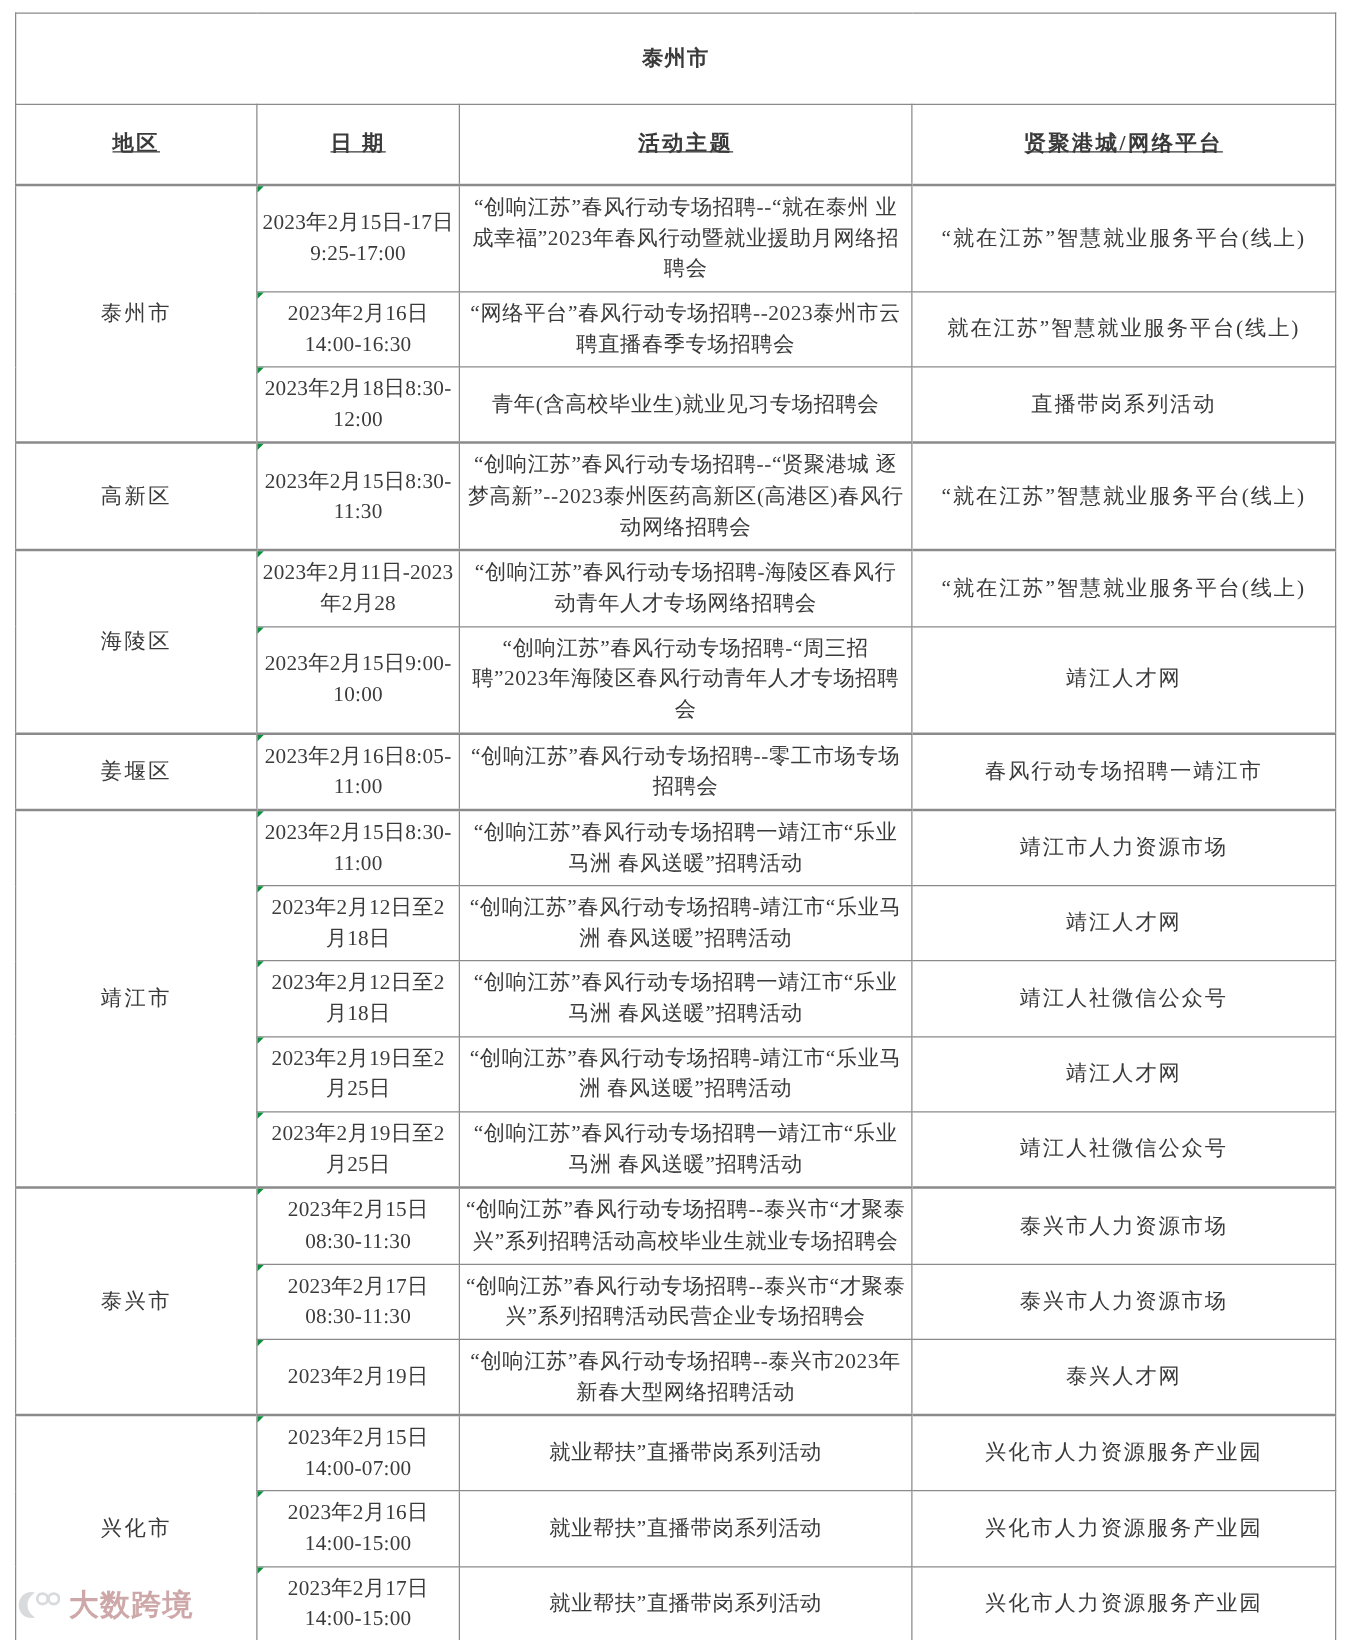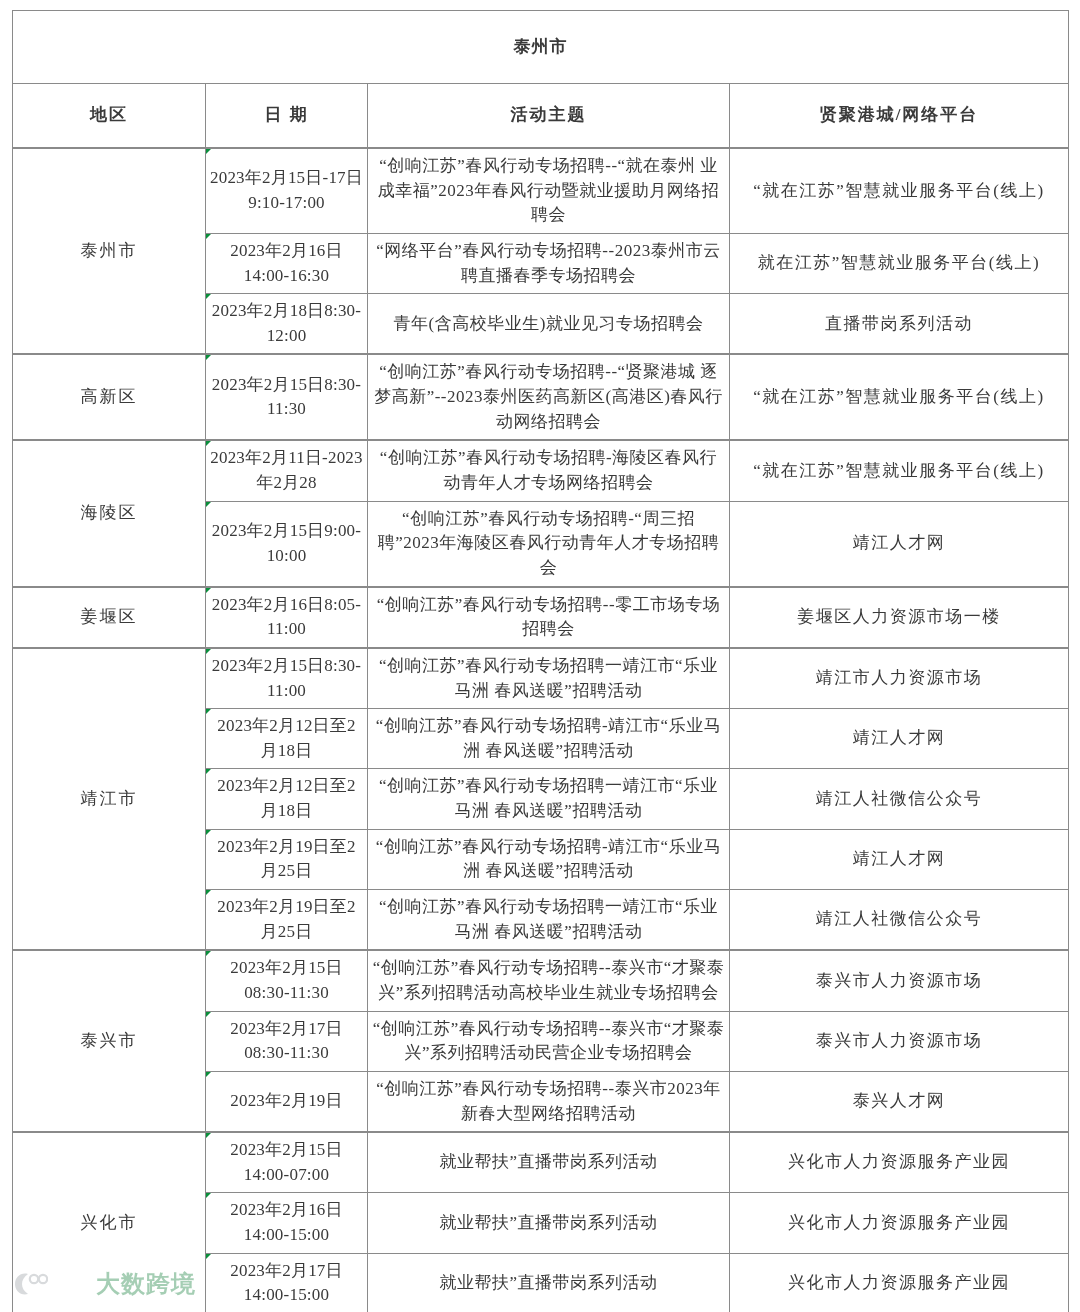--- a/index.html
+++ b/index.html
@@ -62,20 +62,21 @@
   
   td.head-cell {
     height: 53px;
     font-weight: bold;
     font-size: 19px;
     color: #111111;
     letter-spacing: 2px;
     border-top: 2px solid #8a8a8a;
     border-bottom: 2px solid #8a8a8a;
     font-family: "Liberation Sans", "DejaVu Sans", sans-serif;
+    text-decoration: underline;
   }
 
   
   td.region-cell {
     font-size: 18px;
     letter-spacing: 2px;
     color: #3a3a3a;
     border-top: 2px solid #8a8a8a;
     border-bottom: 2px solid #8a8a8a;
   }
@@ -115,23 +116,22 @@
   }
   .wm-logo {
     width: 34px;
     height: 28px;
     position: relative;
   }
   .wm-text {
     font-family: Liberation Serif, serif;
     font-size: 24px;
     font-weight: bold;
-    color: #15803d;
+    color: #7f1d1d;
     letter-spacing: 1px;
-    margin-left: 41px;
   }
 </style>
 </head>
 <body>
 
 <div class="sheet">
   <table class="grid">
     <colgroup>
       <col class="c-region">
       <col class="c-date">
@@ -143,21 +143,21 @@
         <td class="title-cell" colspan="4">泰州市</td>
       </tr>
       <tr>
         <td class="head-cell">地区</td>
         <td class="head-cell">日 期</td>
         <td class="head-cell">活动主题</td>
         <td class="head-cell">贤聚港城/网络平台</td>
       </tr>
     <tr class="group-start">
           <td class="region-cell" rowspan="3">泰州市</td>
-          <td class="date-cell cmark">2023年2月15日-17日9:10-17:00</td>
+          <td class="date-cell cmark">2023年2月15日-17日9:25-17:00</td>
           <td class="theme-cell">“创响江苏”春风行动专场招聘--“就在泰州 业成幸福”2023年春风行动暨就业援助月网络招聘会</td>
           <td class="place-cell">“就在江苏”智慧就业服务平台(线上)</td>
         </tr>
         <tr>
           <td class="date-cell cmark">2023年2月16日14:00-16:30</td>
           <td class="theme-cell">“网络平台”春风行动专场招聘--2023泰州市云聘直播春季专场招聘会</td>
           <td class="place-cell">就在江苏”智慧就业服务平台(线上)</td>
         </tr>
         <tr class="group-end">
           <td class="date-cell cmark">2023年2月18日8:30-12:00</td>
@@ -178,21 +178,21 @@
         </tr>
         <tr class="group-end">
           <td class="date-cell cmark">2023年2月15日9:00-10:00</td>
           <td class="theme-cell">“创响江苏”春风行动专场招聘-“周三招聘”2023年海陵区春风行动青年人才专场招聘会</td>
           <td class="place-cell">靖江人才网</td>
         </tr>
         <tr class="group-start group-end">
           <td class="region-cell" rowspan="1">姜堰区</td>
           <td class="date-cell cmark">2023年2月16日8:05-11:00</td>
           <td class="theme-cell">“创响江苏”春风行动专场招聘--零工市场专场招聘会</td>
-          <td class="place-cell">姜堰区人力资源市场一楼</td>
+          <td class="place-cell">春风行动专场招聘一靖江市</td>
         </tr>
         <tr class="group-start">
           <td class="region-cell" rowspan="5">靖江市</td>
           <td class="date-cell cmark">2023年2月15日8:30-11:00</td>
           <td class="theme-cell">“创响江苏”春风行动专场招聘一靖江市“乐业马洲 春风送暖”招聘活动</td>
           <td class="place-cell">靖江市人力资源市场</td>
         </tr>
         <tr>
           <td class="date-cell cmark">2023年2月12日至2月18日</td>
           <td class="theme-cell">“创响江苏”春风行动专场招聘-靖江市“乐业马洲 春风送暖”招聘活动</td>

